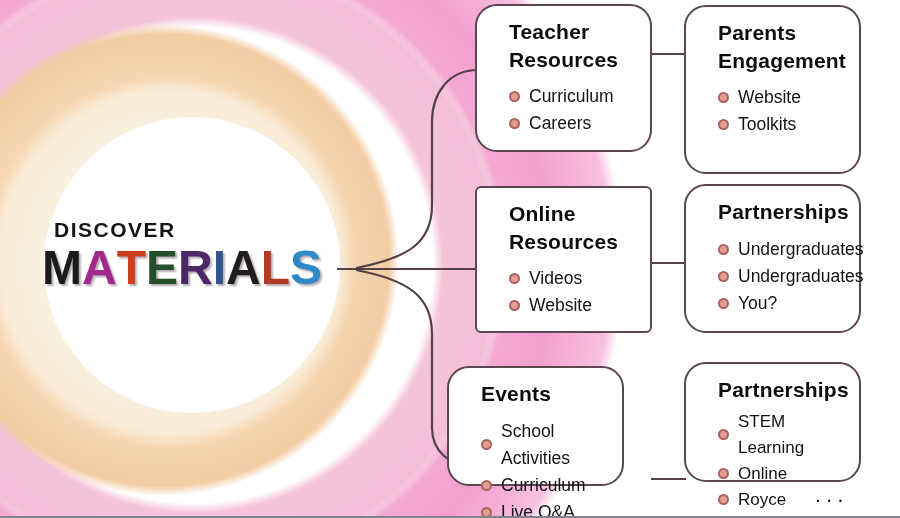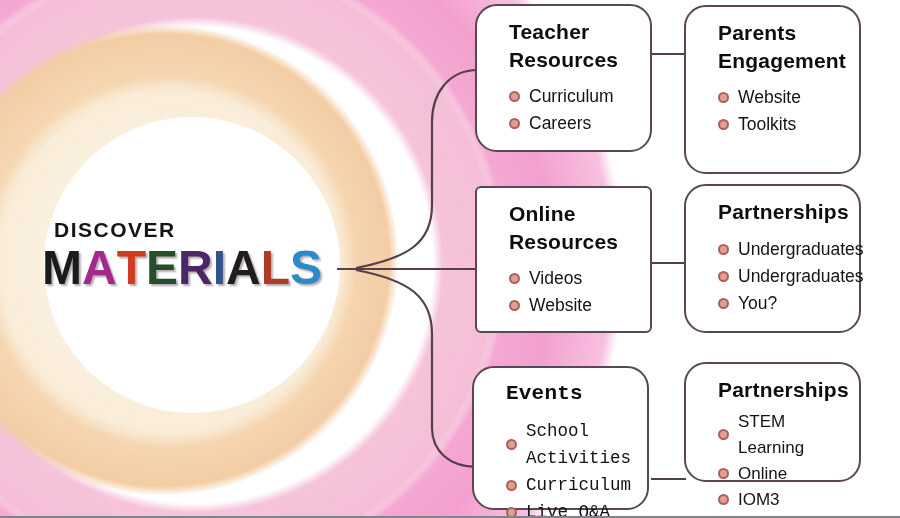--- a/index.html
+++ b/index.html
@@ -57,21 +57,21 @@
   
   .box{
     position:absolute;width:177px;background:#fff;
     border:2px solid var(--box-border);border-radius:22px;
     padding:10px 14px 8px 32px;box-sizing:border-box;z-index:2;
   }
   .box-teacher-resources{left:475px;top:4px;height:148px;}
   .box-parents-engagement{left:684px;top:5px;height:169px;}
   .box-online-resources{left:475px;top:186px;height:147px;border-radius:6px;}
   .box-ambassadors{left:684px;top:184px;height:149px;}
-  .box-events{left:472px;top:366px;height:144px;font-family:Liberation Mono, monospace;}
+  .box-events{left:447px;top:366px;height:120px;}
   .box-partnerships{left:684px;top:362px;height:120px;}
   .box-title{
     font-size:21px;font-weight:700;color:#0d0d0d;line-height:1.32;
     margin:2px 0 10px 0;letter-spacing:.2px;
   }
   .box-partnerships .box-title{margin-bottom:5px;}
   .box-items{margin:0;}
   .item{display:flex;align-items:center;line-height:27px;font-size:17.5px;color:#141414;}
   .box-partnerships .item{line-height:26px;font-size:17px;}
   .dot{
@@ -185,19 +185,24 @@
         <div class="item">
           <span class="dot"></span>
           <span class="item-text">STEM Learning</span>
         </div>
         <div class="item">
           <span class="dot"></span>
           <span class="item-text">Online</span>
         </div>
         <div class="item">
           <span class="dot"></span>
+          <span class="item-text">Royce</span>
+          <span class="ellipsis">···</span>
+        </div>
+        <div class="item">
+          <span class="dot"></span>
           <span class="item-text">IOM3</span>
         </div>
       </div>
   </div>
 
   <div id="bottom-line"></div>
 </div>
 
 </body></html>

